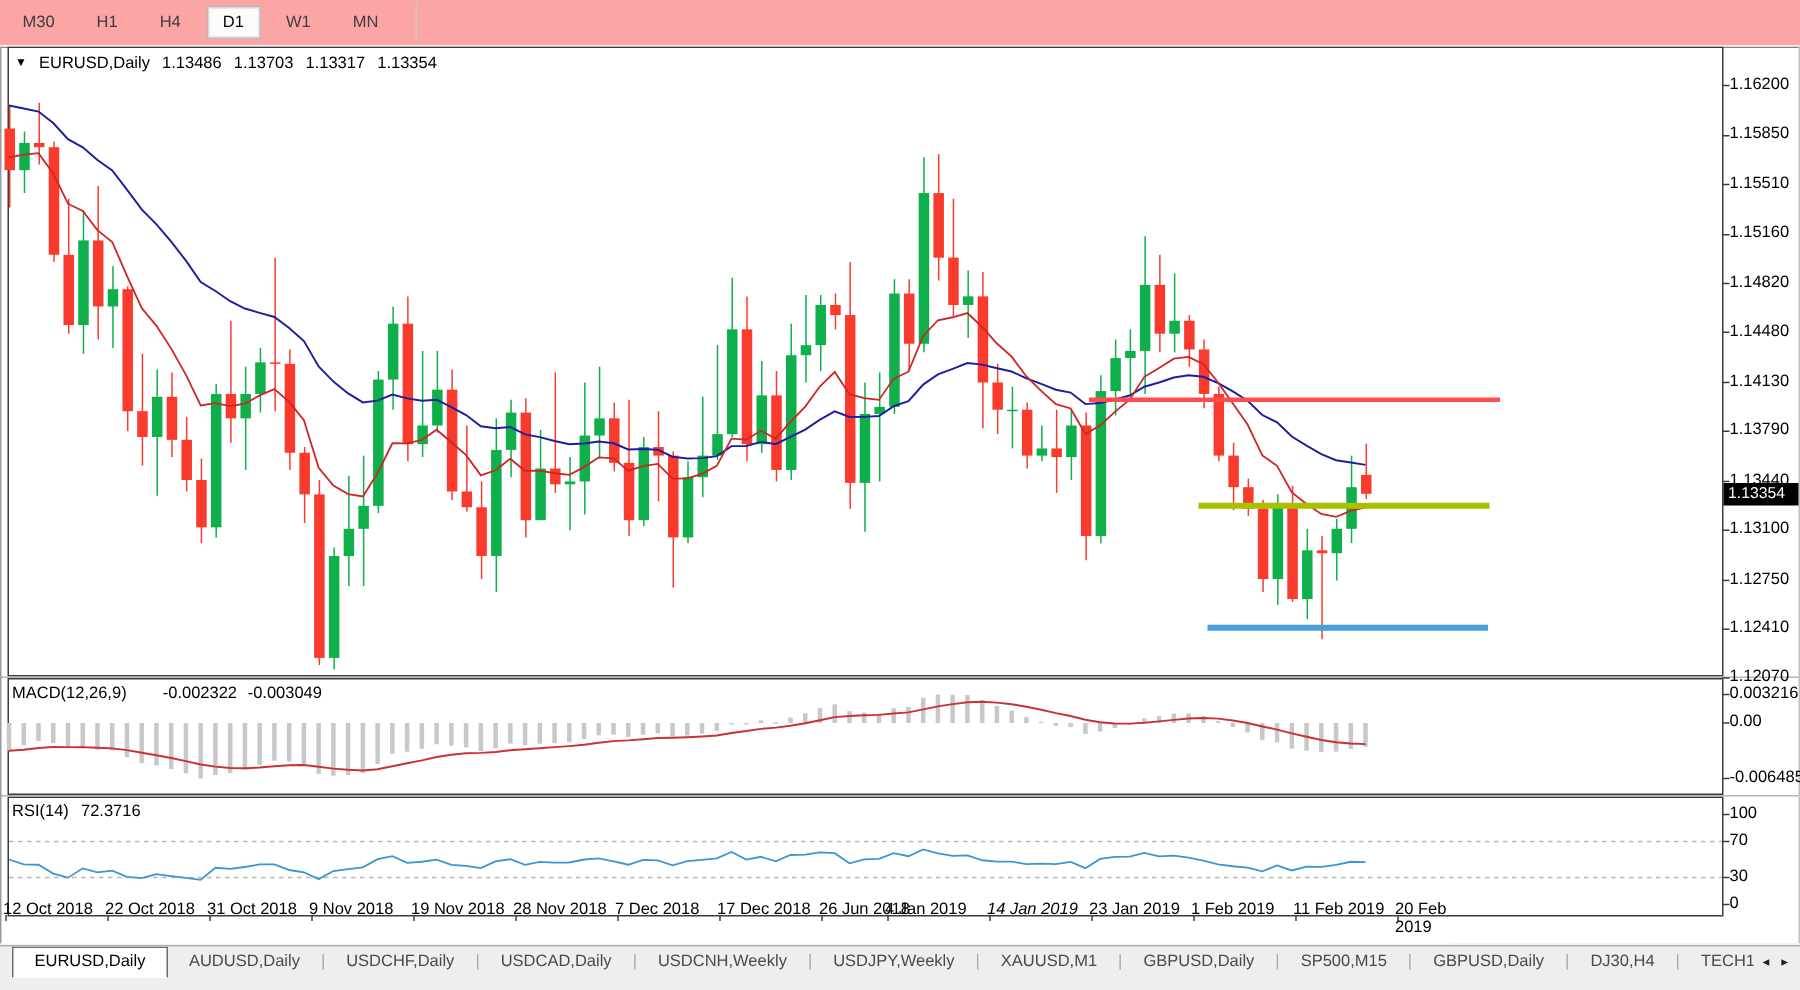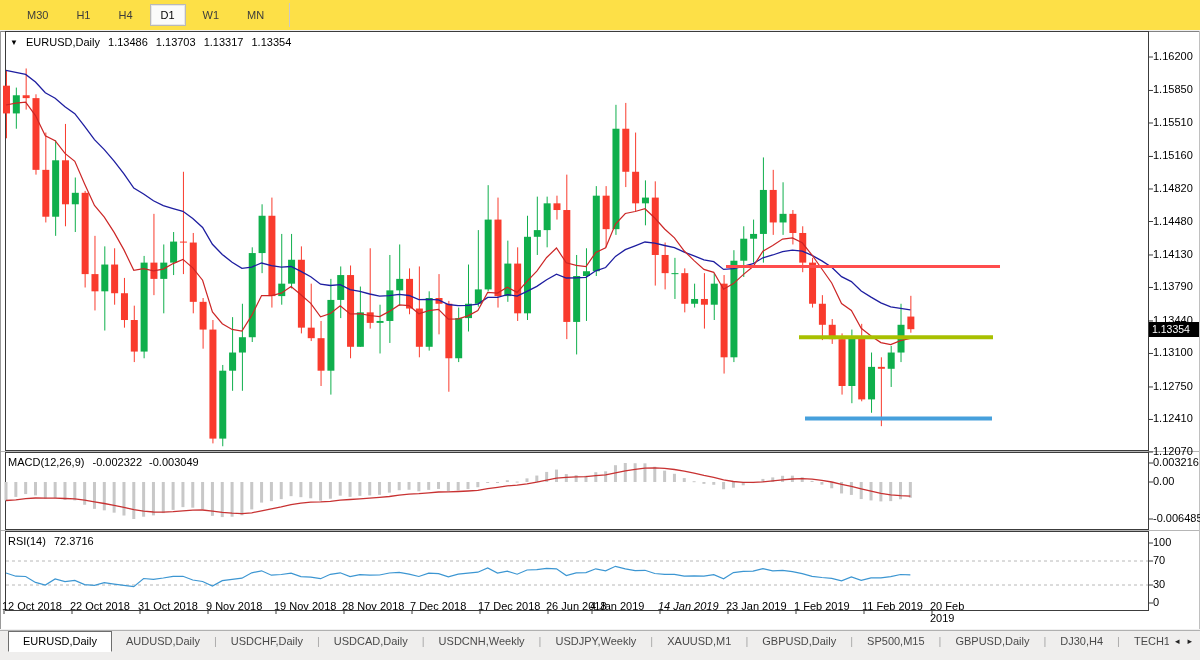--- a/index.html
+++ b/index.html
@@ -1,20 +1,20 @@
 <!DOCTYPE html>
 <html><head>
 <meta charset="utf-8">
 <style>
   html,body{margin:0;padding:0;}
   body{width:1200px;height:660px;position:relative;background:#F0F0F0;
        font-family:"Liberation Sans",sans-serif;font-size:11px;color:#000;overflow:hidden;}
   
-  #toolbar{position:absolute;left:0;top:0;width:1200px;height:30px;background:#fde047;
-           display:flex;align-items:center;padding-left:16px;box-sizing:border-box;}
+  #toolbar{position:absolute;left:0;top:0;width:1200px;height:30px;background:#fca5a5;
+           display:flex;align-items:center;padding-left:4px;box-sizing:border-box;}
   .tf-btn{padding:4px 10px;margin-right:6px;color:#3c3c3c;border:1px solid transparent;cursor:default;}
   .tf-btn.active{background:#FBFBFA;border:1px solid #b9b9b9;box-shadow:inset 0 0 0 1px #e8e8e8;color:#000;}
   .tb-sep{width:1px;height:24px;background:#c9c9c9;margin-left:8px;}
   
   #chartwin{position:absolute;left:0;top:31px;width:968px;height:598px;background:#fff;}
   #chart-svg{position:absolute;left:0;top:0;}
   .overlay-label{position:absolute;white-space:nowrap;color:#000;}
   #title-line{left:10px;top:5px;}
   #title-line span{margin-right:5px;}
   .tri{font-size:8px;position:relative;top:-1px;}
@@ -388,21 +388,21 @@
     <span class="tri">▼</span>
     <span>EURUSD,Daily</span>
     <span>1.13486</span>
     <span>1.13703</span>
     <span>1.13317</span>
     <span>1.13354</span>
   </div>
 
   <div class="overlay-label" style="left:8px;top:425px;">
     <span>MACD(12,26,9)</span>
-    <span style="margin-left:5px;">-0.002322</span>
+    <span style="margin-left:21px;">-0.002322</span>
     <span style="margin-left:4px;">-0.003049</span>
   </div>
 
   <div class="overlay-label" style="left:8px;top:504px;">
     <span>RSI(14)</span>
     <span style="margin-left:5px;">72.3716</span>
   </div>
 
   <div id="scale-holder">
       <div class="scale-label" style="top: 19px;">1.16200</div>

